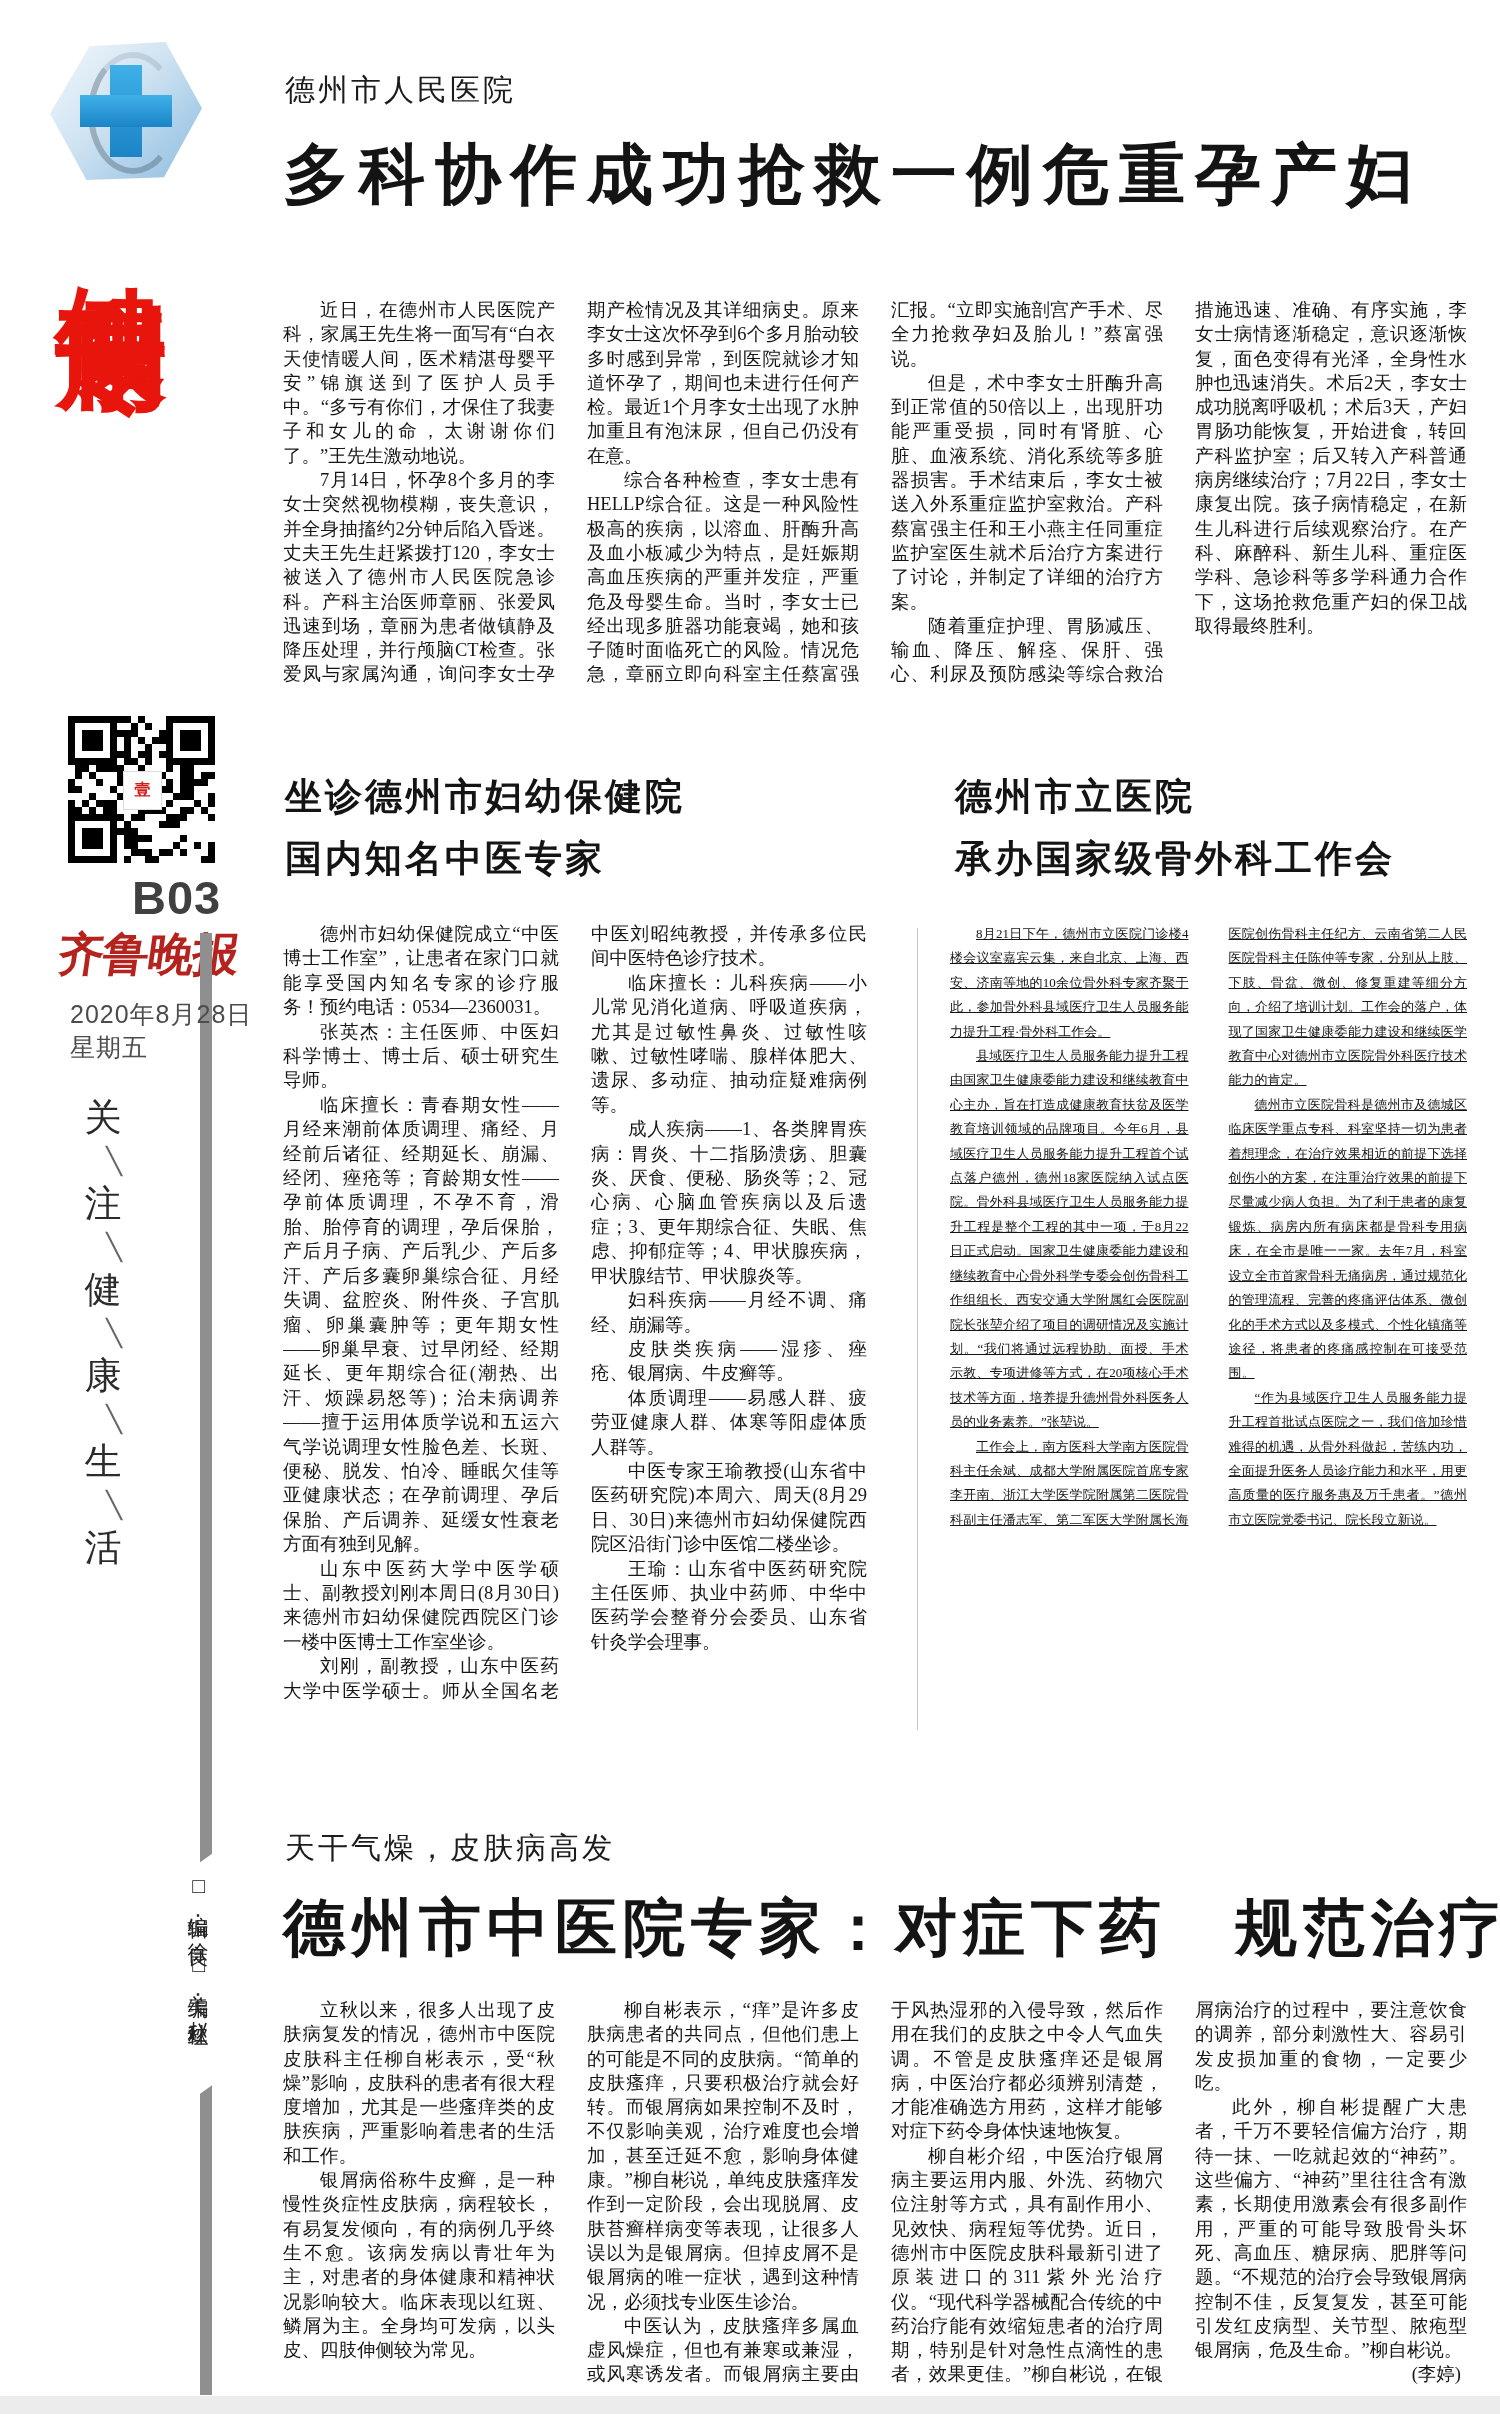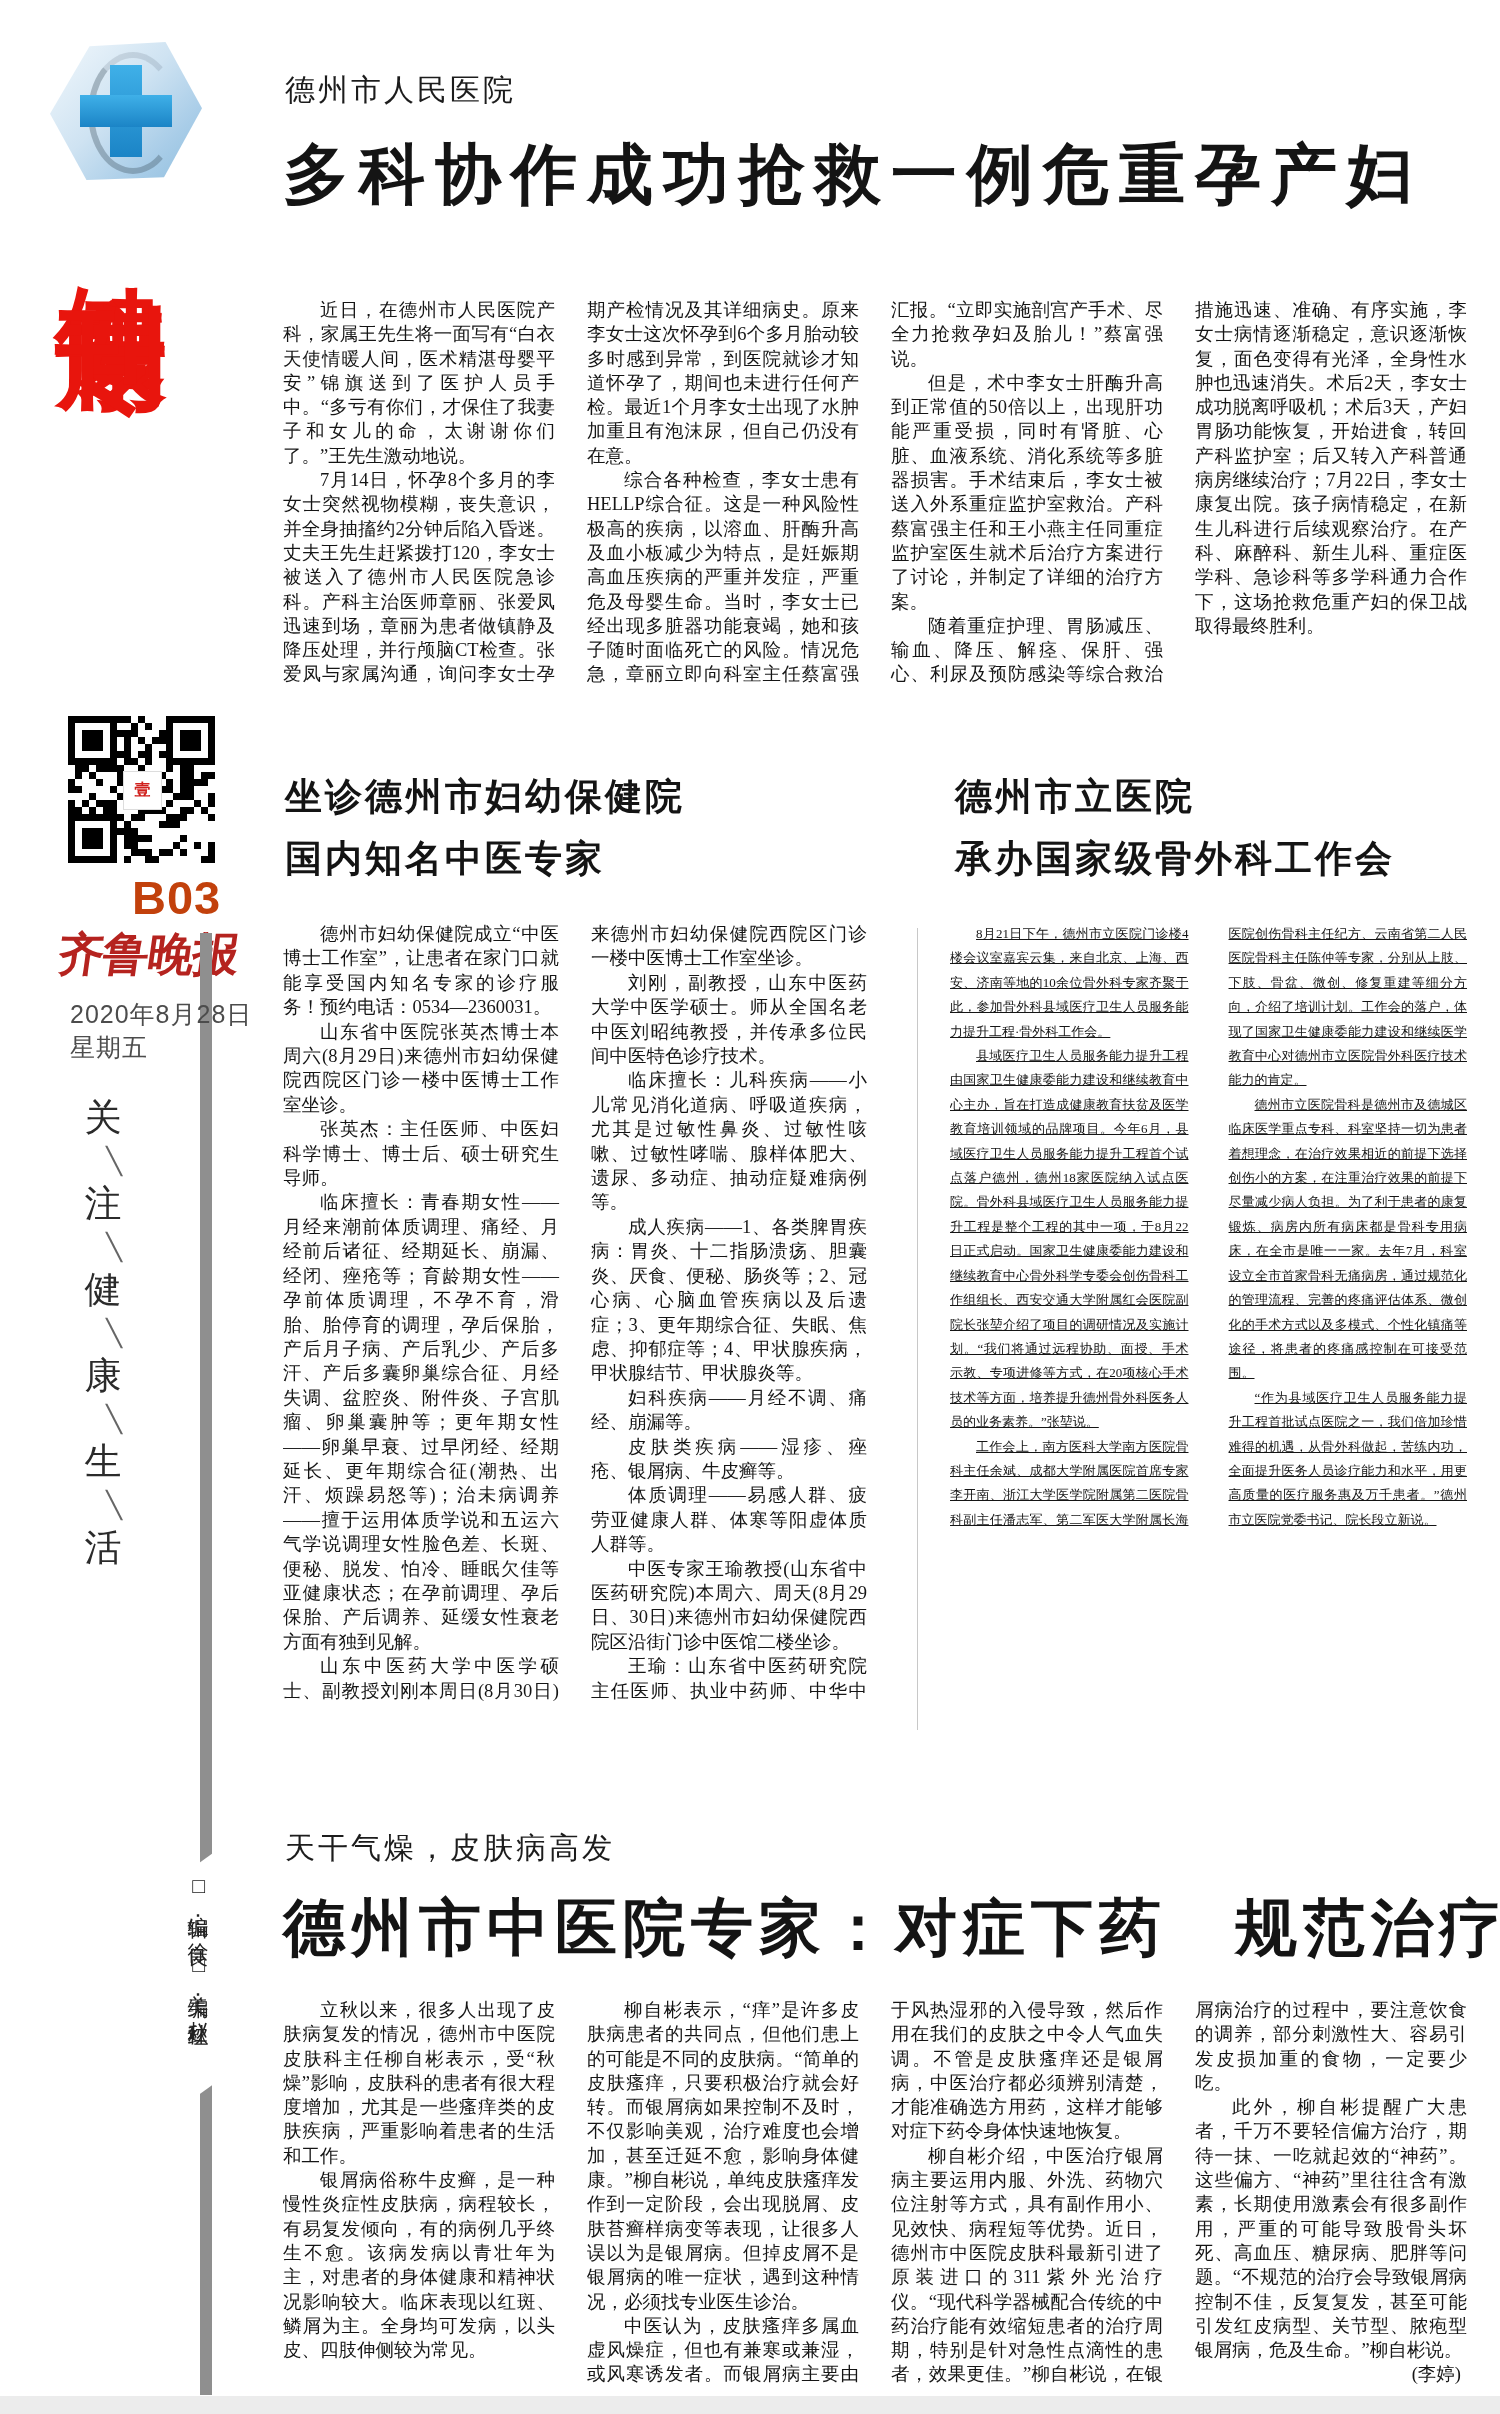--- a/index.html
+++ b/index.html
@@ -23,21 +23,21 @@
     writing-mode:vertical-rl;text-orientation:upright;
     font-family:"Liberation Sans",sans-serif;font-weight:900;
     font-size:112px;letter-spacing:6px;line-height:1;color:#e8150d;
   }
   .qr{position:absolute;left:68px;top:716px;width:147px;height:147px;background:#fff;}
   .qr .cell{position:absolute;background:#000;}
   .qr .logo{position:absolute;left:55px;top:55px;width:37px;height:37px;background:#fff;
     border:1px solid #ddd;display:flex;align-items:center;justify-content:center;
     font-family:"Liberation Sans",sans-serif;font-weight:900;font-size:16px;color:#d0201c;}
   .pageno{position:absolute;left:132px;top:870px;font-family:"Liberation Sans",sans-serif;
-    font-weight:800;font-size:47px;color:#c2410c;letter-spacing:1px;}
+    font-weight:800;font-size:47px;color:#404040;letter-spacing:1px;}
   .papername{position:absolute;left:58px;top:924px;font-size:46px;font-weight:bold;color:#b5231f;
     transform:skewX(-8deg);letter-spacing:-1px;font-family:"Liberation Serif",serif;}
   .graybar{position:absolute;left:200px;top:933px;width:12px;height:1462px;background:#8f8f8f;}
   .datebox{position:absolute;left:70px;top:998px;font-family:"Liberation Sans",sans-serif;
     font-size:25px;line-height:33px;color:#4c4c4c;letter-spacing:1px;}
   .slogan{position:absolute;left:80px;top:1096px;width:46px;display:flex;flex-direction:column;
     align-items:center;font-family:"Liberation Sans",sans-serif;color:#2b2b2b;}
   .slogan .ch{font-size:37px;line-height:44px;}
   .slogan .sep{font-size:26px;line-height:30px;color:#666;margin-left:22px;margin-top:6px;margin-bottom:6px;}
   .notch{position:absolute;left:172px;top:1848px;width:48px;height:266px;background:#fff;
@@ -339,21 +339,20 @@
     <p>但是，术中李女士肝酶升高到正常值的50倍以上，出现肝功能严重受损，同时有肾脏、心脏、血液系统、消化系统等多脏器损害。手术结束后，李女士被送入外系重症监护室救治。产科蔡富强主任和王小燕主任同重症监护室医生就术后治疗方案进行了讨论，并制定了详细的治疗方案。</p>
     <p>随着重症护理、胃肠减压、输血、降压、解痉、保肝、强心、利尿及预防感染等综合救治措施迅速、准确、有序实施，李女士病情逐渐稳定，意识逐渐恢复，面色变得有光泽，全身性水肿也迅速消失。术后2天，李女士成功脱离呼吸机；术后3天，产妇胃肠功能恢复，开始进食，转回产科监护室；后又转入产科普通病房继续治疗；7月22日，李女士康复出院。孩子病情稳定，在新生儿科进行后续观察治疗。在产科、麻醉科、新生儿科、重症医学科、急诊科等多学科通力合作下，这场抢救危重产妇的保卫战取得最终胜利。</p>
   </div>
 
 <div class="subhead" id="subhead-midleft">
   <div>坐诊德州市妇幼保健院</div>
   <div>国内知名中医专家</div>
 </div>
 <div class="article-body" id="body-midleft">
     <p>德州市妇幼保健院成立“中医博士工作室”，让患者在家门口就能享受国内知名专家的诊疗服务！预约电话：0534—2360031。</p>
-    <p>山东省中医院张英杰博士本周六(8月29日)来德州市妇幼保健院西院区门诊一楼中医博士工作室坐诊。</p>
     <p>张英杰：主任医师、中医妇科学博士、博士后、硕士研究生导师。</p>
     <p>临床擅长：青春期女性——月经来潮前体质调理、痛经、月经前后诸征、经期延长、崩漏、经闭、痤疮等；育龄期女性——孕前体质调理，不孕不育，滑胎、胎停育的调理，孕后保胎，产后月子病、产后乳少、产后多汗、产后多囊卵巢综合征、月经失调、盆腔炎、附件炎、子宫肌瘤、卵巢囊肿等；更年期女性——卵巢早衰、过早闭经、经期延长、更年期综合征(潮热、出汗、烦躁易怒等)；治未病调养——擅于运用体质学说和五运六气学说调理女性脸色差、长斑、便秘、脱发、怕冷、睡眠欠佳等亚健康状态；在孕前调理、孕后保胎、产后调养、延缓女性衰老方面有独到见解。</p>
     <p>山东中医药大学中医学硕士、副教授刘刚本周日(8月30日)来德州市妇幼保健院西院区门诊一楼中医博士工作室坐诊。</p>
     <p>刘刚，副教授，山东中医药大学中医学硕士。师从全国名老中医刘昭纯教授，并传承多位民间中医特色诊疗技术。</p>
     <p>临床擅长：儿科疾病——小儿常见消化道病、呼吸道疾病，尤其是过敏性鼻炎、过敏性咳嗽、过敏性哮喘、腺样体肥大、遗尿、多动症、抽动症疑难病例等。</p>
     <p>成人疾病——1、各类脾胃疾病：胃炎、十二指肠溃疡、胆囊炎、厌食、便秘、肠炎等；2、冠心病、心脑血管疾病以及后遗症；3、更年期综合征、失眠、焦虑、抑郁症等；4、甲状腺疾病，甲状腺结节、甲状腺炎等。</p>
     <p>妇科疾病——月经不调、痛经、崩漏等。</p>
     <p>皮肤类疾病——湿疹、痤疮、银屑病、牛皮癣等。</p>
     <p>体质调理——易感人群、疲劳亚健康人群、体寒等阳虚体质人群等。</p>
     <p>中医专家王瑜教授(山东省中医药研究院)本周六、周天(8月29日、30日)来德州市妇幼保健院西院区沿街门诊中医馆二楼坐诊。</p>

